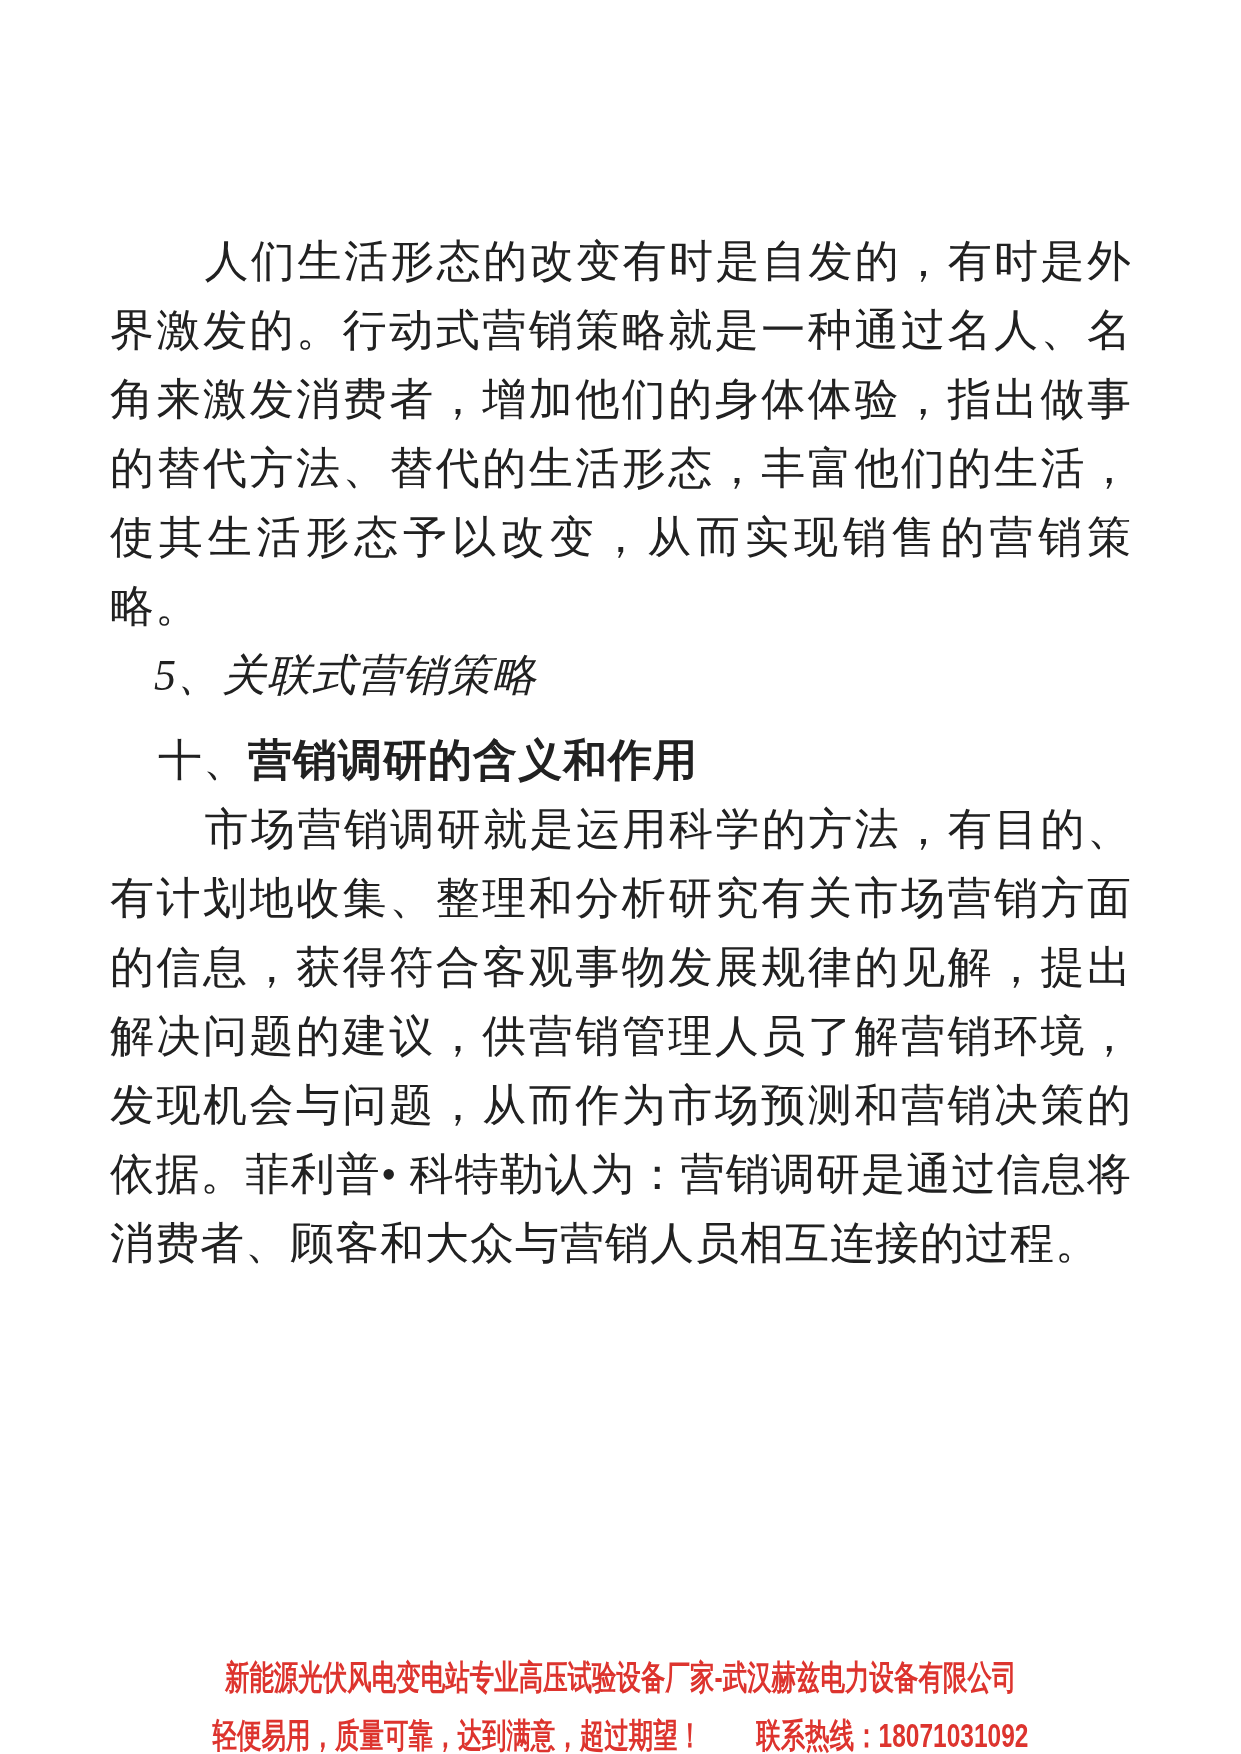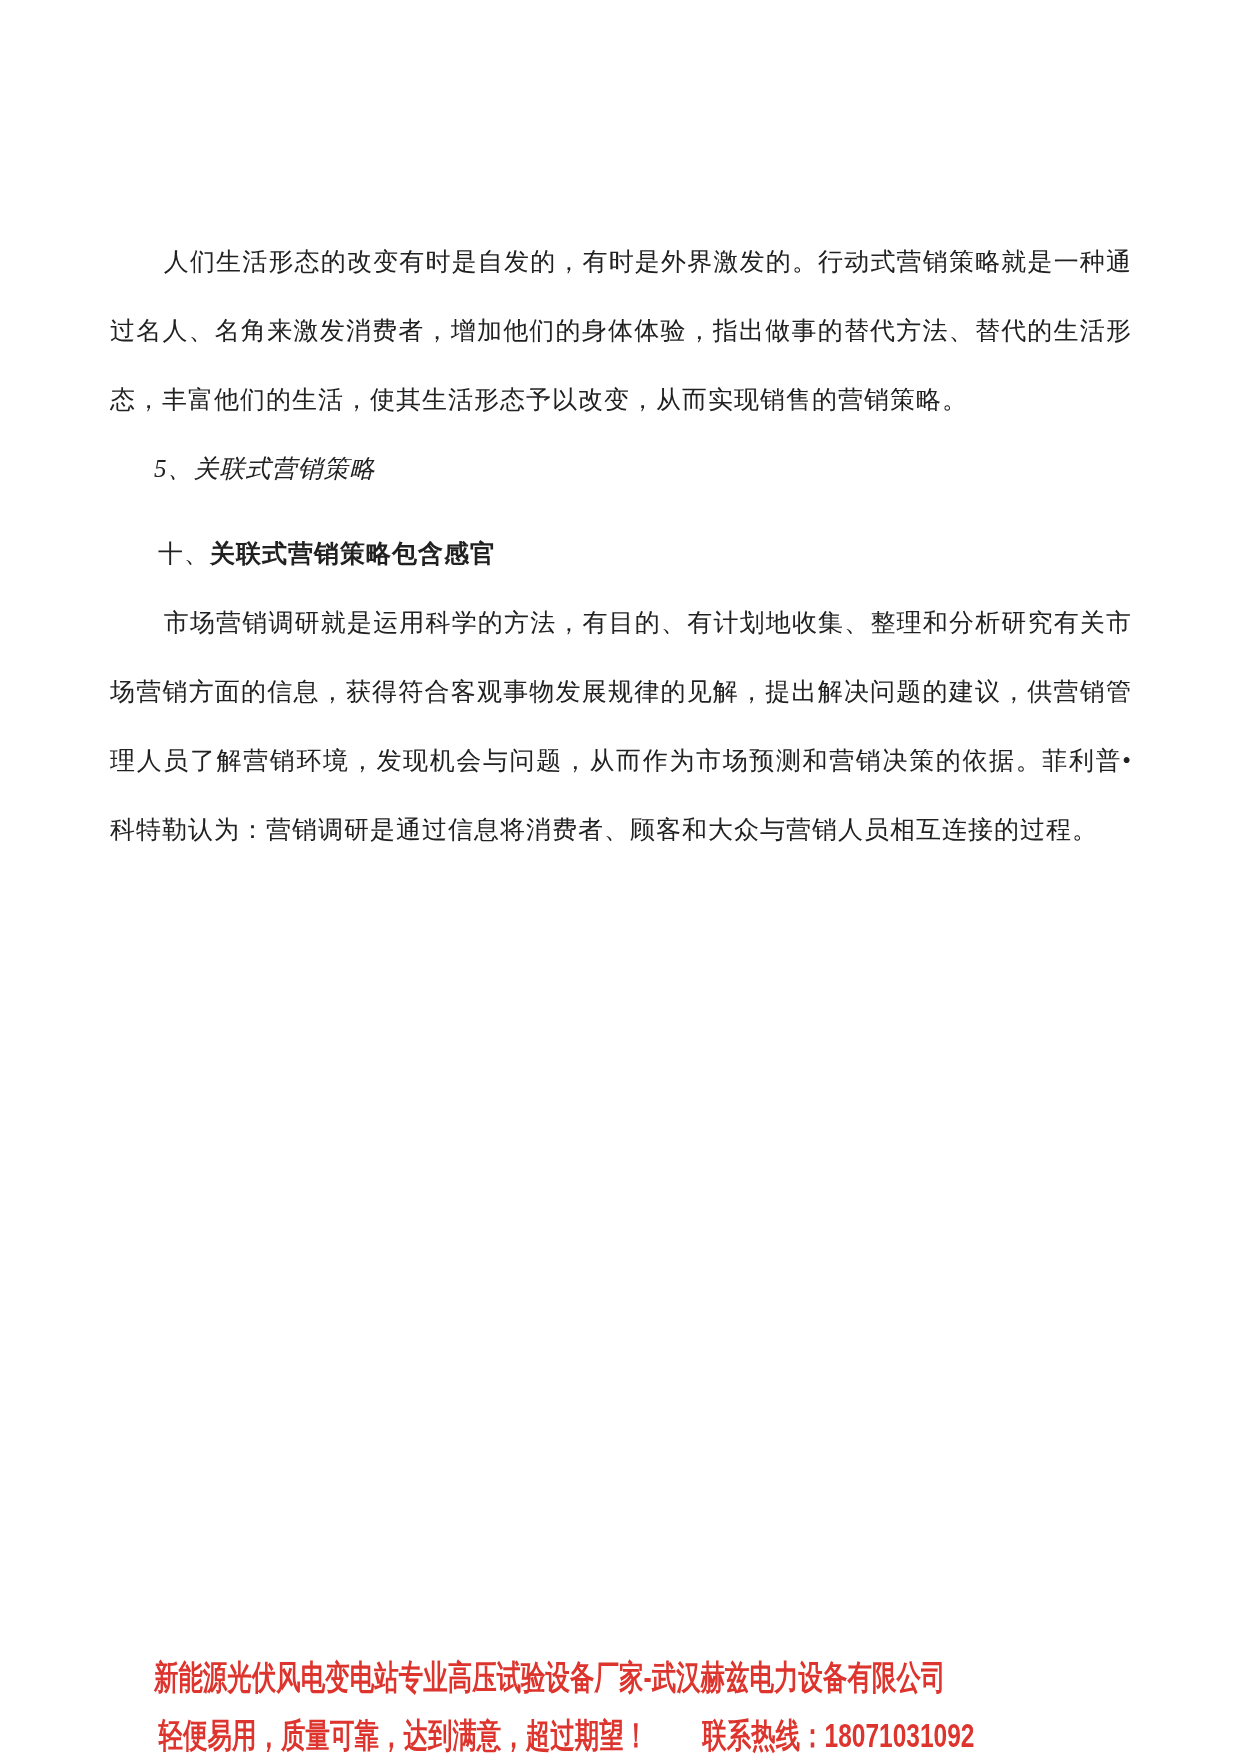--- a/index.html
+++ b/index.html
@@ -14,21 +14,21 @@
     background: #ffffff;
     overflow: hidden;
     font-family: "Liberation Serif", serif;
   }
   
   .content {
     position: absolute;
     left: 110px;
     top: 227px;
     width: 1022px;
-    font-size: 25px;
+    font-size: 44px;
     line-height: 69px;
     letter-spacing: 1px;
     color: #212121;
     text-align: justify;
   }
   .para {
     margin: 0;
     text-indent: 2.15em;
   }
   .sub {
@@ -44,21 +44,21 @@
     font-weight: normal;
   }
   .heading .h-title {
     font-weight: bold;
   }
   
   .footer-line {
     position: absolute;
     left: 0;
     width: 100%;
-    text-align: left;
+    text-align: center;
     white-space: nowrap;
     font-family: "Liberation Sans", sans-serif;
     font-weight: bold;
     color: #dd342e;
   }
   .footer-line-1 { top: 1656px; }
   .footer-line-2 { top: 1714px; }
   .footer-fit {
     display: inline-block;
     transform: scaleX(0.72);
@@ -79,21 +79,21 @@
 <div class="page">
 
   <div class="content">
 
     <p class="para">人们生活形态的改变有时是自发的，有时是外界激发的。行动式营销策略就是一种通过名人、名角来激发消费者，增加他们的身体体验，指出做事的替代方法、替代的生活形态，丰富他们的生活，使其生活形态予以改变，从而实现销售的营销策略。</p>
 
     <p class="sub">5、关联式营销策略</p>
 
 
     <p class="heading">
-      <span class="h-prefix">十、</span><span class="h-title">关联式营销策略包含感官</span>
+      <span class="h-prefix">十、</span><span class="h-title">营销调研的含义和作用</span>
     </p>
 
 
     <p class="para">市场营销调研就是运用科学的方法，有目的、有计划地收集、整理和分析研究有关市场营销方面的信息，获得符合客观事物发展规律的见解，提出解决问题的建议，供营销管理人员了解营销环境，发现机会与问题，从而作为市场预测和营销决策的依据。菲利普• 科特勒认为：营销调研是通过信息将消费者、顾客和大众与营销人员相互连接的过程。</p>
 
   </div>
 
   <div class="footer-line footer-line-1">
     <span class="footer-fit">新能源光伏风电变电站专业高压试验设备厂家-武汉赫兹电力设备有限公司</span>
   </div>

